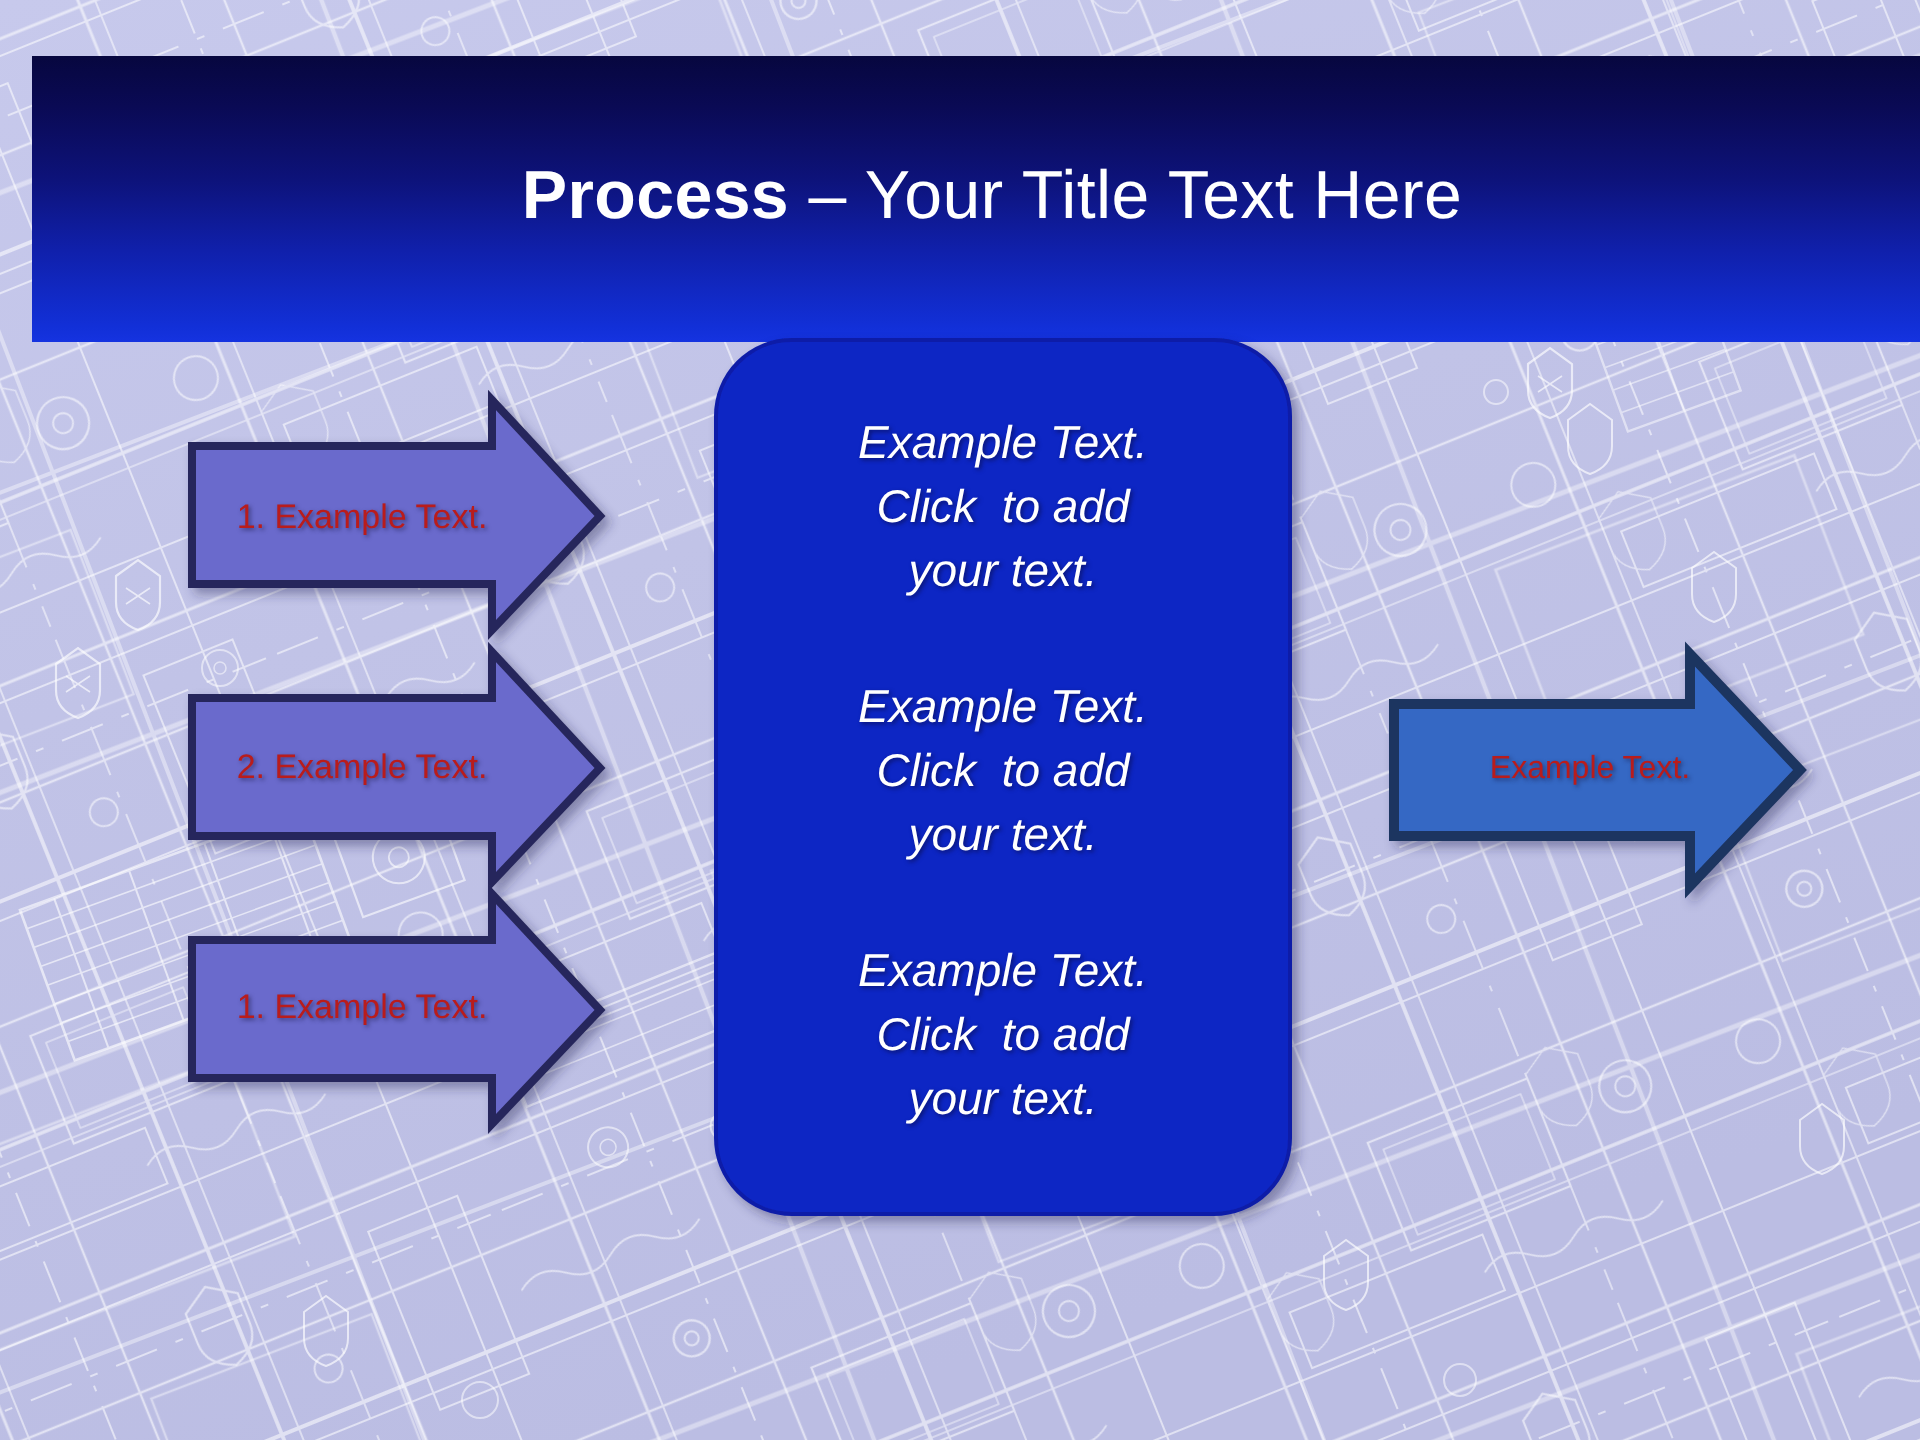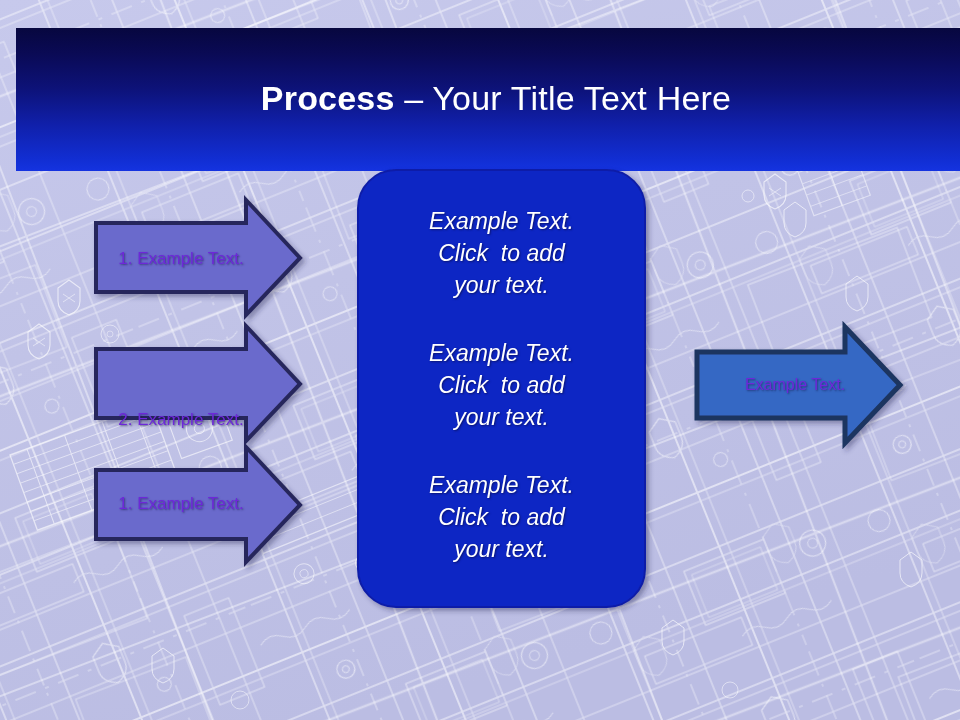--- a/index.html
+++ b/index.html
@@ -61,34 +61,34 @@
     left:0; top:0;
     width:960px; height:720px;
     z-index:10;
   }
   #shapes svg { display:block; width:960px; height:720px; }
 
   
   .shape-label {
     position:absolute;
     z-index:20;
-    color:#6d28d9;
+    color:#b91c1c;
     text-align:center;
     text-shadow:1px 1px 2px rgba(20,20,60,0.55);
     pointer-events:none;
   }
 
   .left-arrow-label {
     font-size:17px;
     line-height:21px;
     width:170px;
     left:96px;
   }
   #left-arrow-label-1 { top:248px; }
-  #left-arrow-label-2 { top:373px;margin-top:36px; }
+  #left-arrow-label-2 { top:373px; }
   #left-arrow-label-3 { top:493px; }
 
   #right-arrow-label {
     font-size:16px;
     line-height:20px;
     width:180px;
     left:705px;
     top:375px;
   }
 

